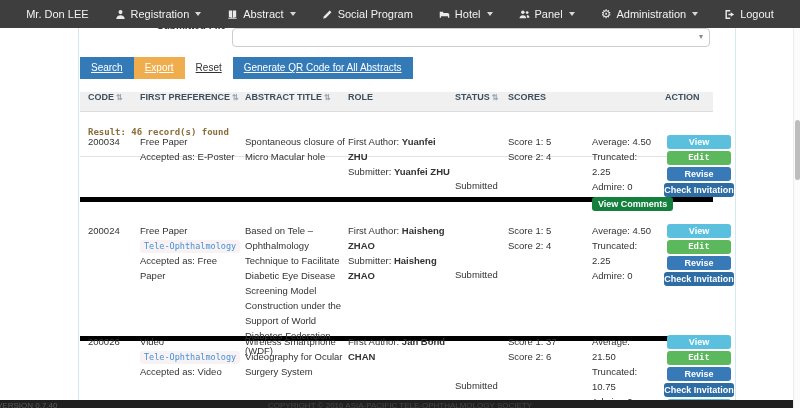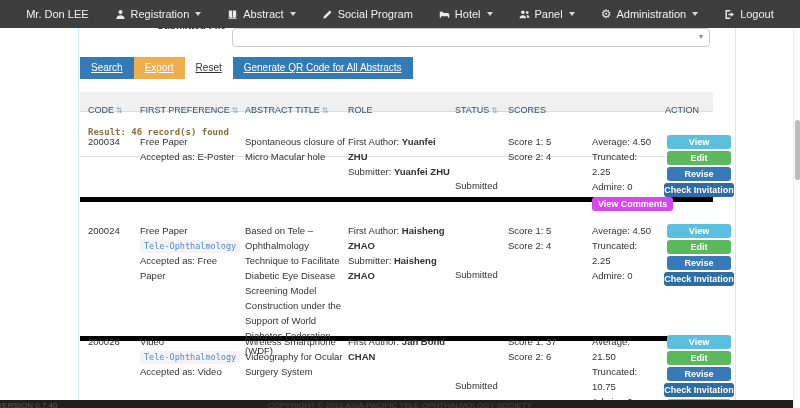--- a/index.html
+++ b/index.html
@@ -55,21 +55,21 @@
   .tbtn-blue   { background: #337ab7; color: #fff; }
   .tbtn-orange { background: #f0ad4e; color: #fff; }
   .tbtn-white  { background: #ffffff; color: #333; }
 
   
   .thead {
     position: absolute; left: 80px; top: 92px; width: 633px; height: 20px;
     background: #f0f0f0; border-bottom: 1px solid #ddd; z-index: 2;
   }
   .th {
-    position: absolute; top: 13px; font-size: 9px; font-weight: normal;
+    position: absolute; top: 0; font-size: 9px; font-weight: bold;
     color: #3d4f5d; white-space: nowrap; text-align: center;
   }
   .sort { color: #97a6b2; font-size: 8px; margin-left: 2px; cursor: pointer; }
 
   .result-row {
     position: absolute; left: 80px; top: 124px; width: 633px; height: 33px;
     border-bottom: 1px solid #e3e3e3; z-index: 2;
   }
   .result-text {
     position: absolute; left: 8px; top: 3px;
@@ -100,27 +100,27 @@
   .bold { font-weight: bold; }
 
   .abtn {
     display: block; width: 64px; height: 14px; margin: 0 auto 2px auto;
     border: none; border-radius: 3px; color: #fff; font-family: inherit;
     font-size: 9px; font-weight: bold; line-height: 14px; text-align: center;
     cursor: pointer; white-space: nowrap; padding: 0;
   }
   .abtn-wide  { width: 70px; }
   .abtn-view  { background: #5bc0de; }
-  .abtn-edit  { background: #5cb85c; }
+  .abtn-edit  { background: #5cb85c; font-family: Liberation Mono, monospace; }
   .abtn-revise{ background: #3879b8; }
   .abtn-check { background: #2e6da4; }
   .abtn-video { background: #5bc0de; position: relative; z-index: 6; }
   .vc-btn {
     display: inline-block; margin-top: 3px; padding: 0 6px; height: 14px;
-    border: none; border-radius: 3px; background: #d946ef; color: #fff;
+    border: none; border-radius: 3px; background: #15803d; color: #fff;
     font-family: inherit; font-size: 9px; font-weight: bold; line-height: 14px;
     cursor: pointer; white-space: nowrap;
   }
 
   
   .footer {
     position: absolute; left: 0; bottom: 0; width: 800px; height: 8px;
     background: #202020; overflow: hidden; z-index: 5;
   }
   .footer-version {

